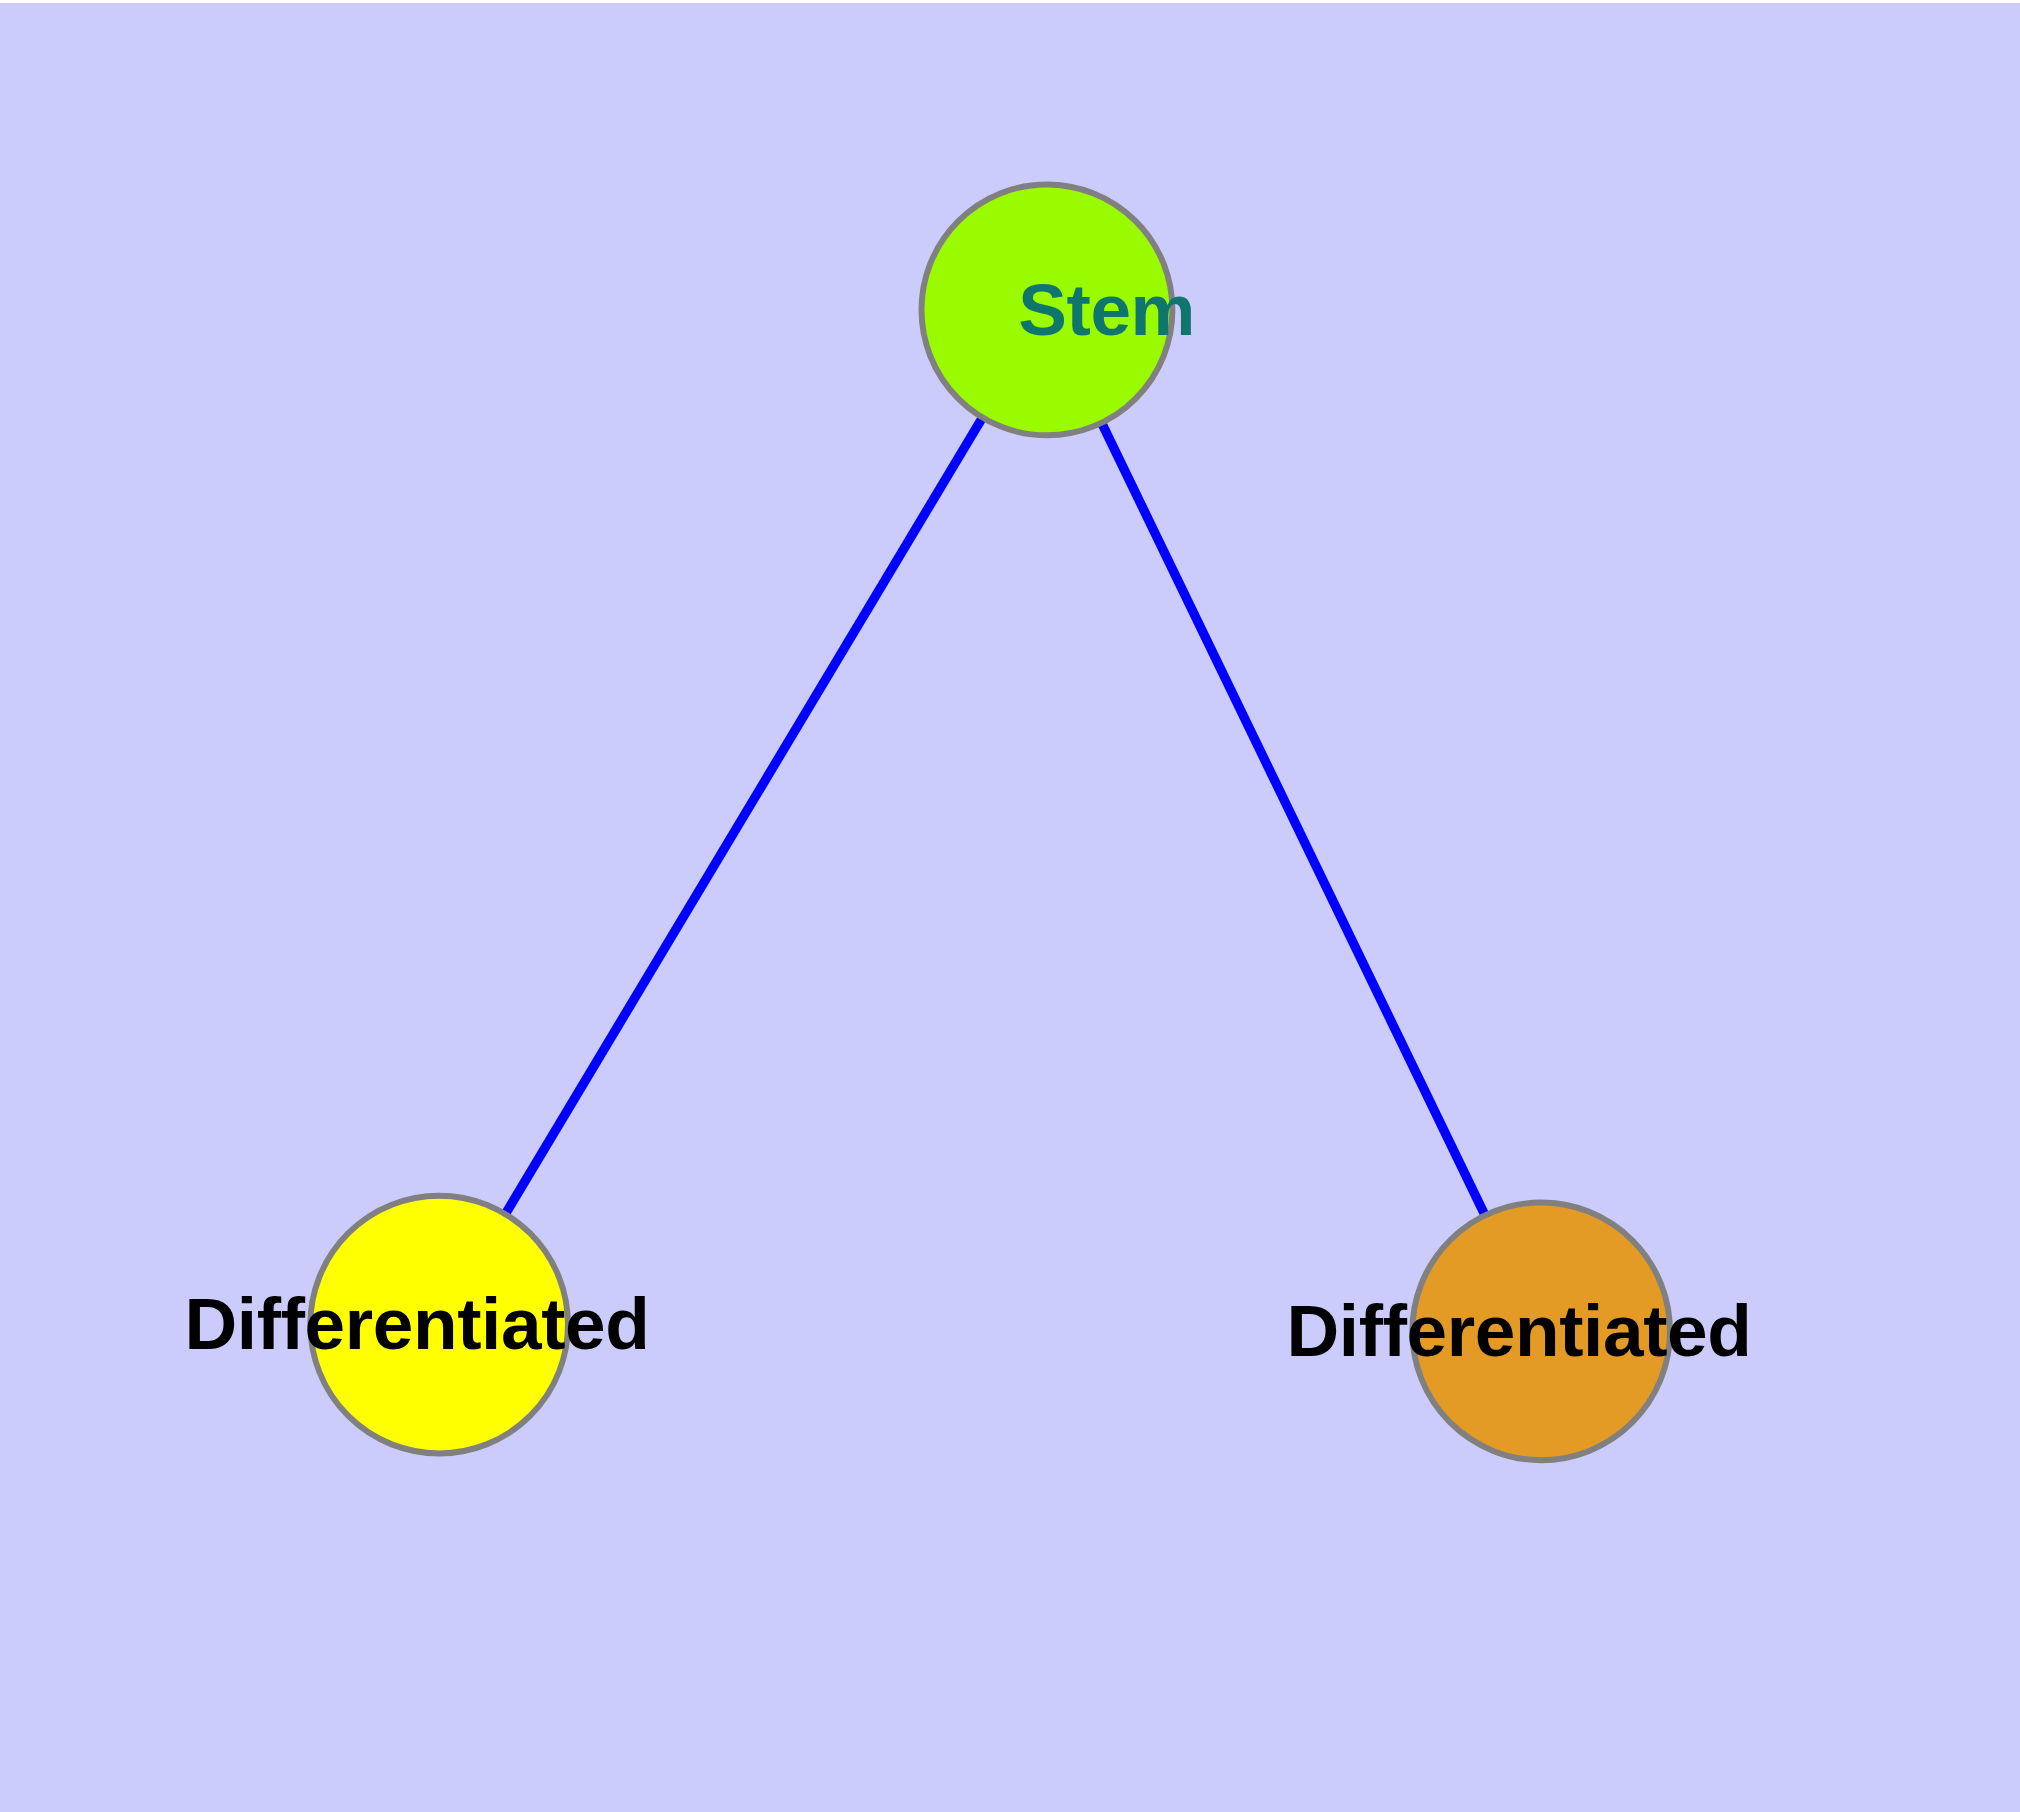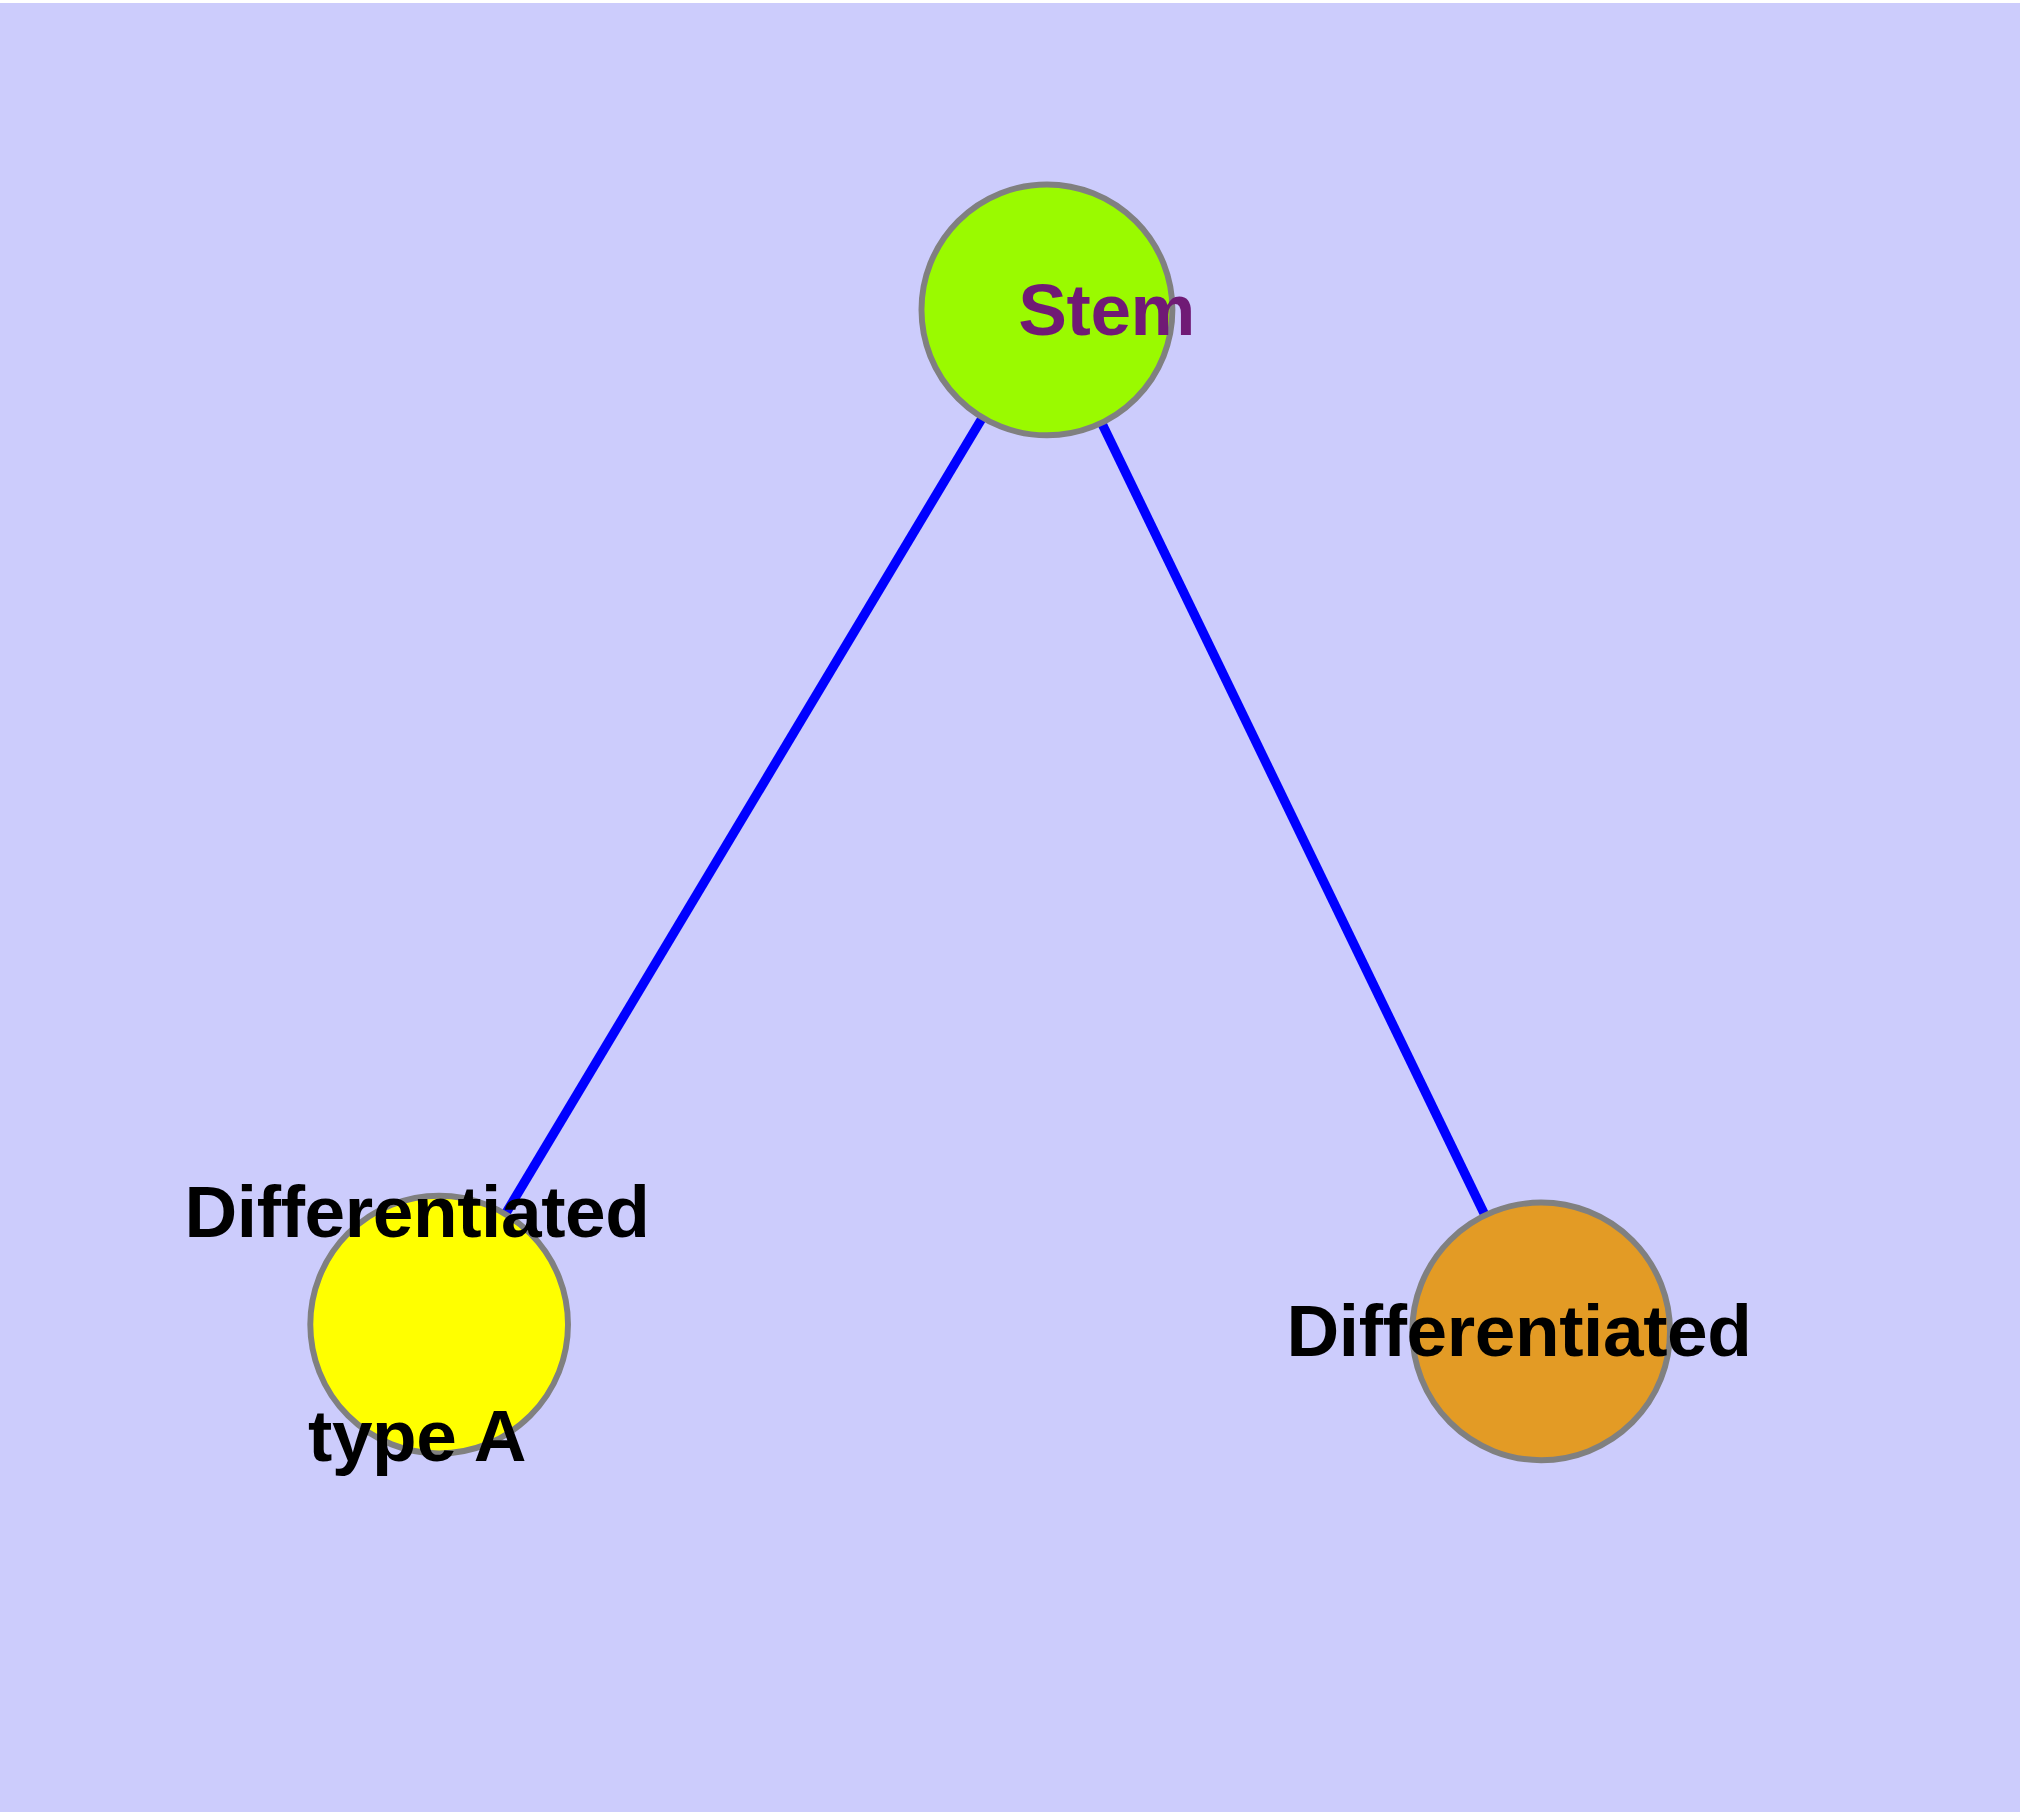--- a/index.html
+++ b/index.html
@@ -58,27 +58,26 @@
         <line x1="1235" y1="362" x2="1818" y2="1567" stroke="#0000ff" stroke-width="11" stroke-linecap="butt"></line>
       </g>
 
       <g>
         <circle cx="1235" cy="362" r="148" fill="#9afa00" stroke="#808080" stroke-width="7"></circle>
         <circle cx="518" cy="1559" r="152" fill="#ffff00" stroke="#808080" stroke-width="7"></circle>
         <circle cx="1818" cy="1567" r="152" fill="#e39b25" stroke="#808080" stroke-width="7"></circle>
       </g>
     </svg>
 
-    <div class="node-label" style="left: 1047px; top: 307px; color: #701a75;">
+    <div class="node-label" style="left: 1047px; top: 307px; color: #0f766e;">
       <span>Stem</span>
     </div>
 
     <div class="node-label" style="left: 417px; top: 1321px; color: rgb(0, 0, 0);">
       <div>Differentiated</div>
-      <div>type A</div>
     </div>
 
     <div class="node-label" style="left: 1519px; top: 1328px; color: rgb(0, 0, 0);">
       <div>Differentiated</div>
     </div>
 
   </div>
 </div>
 
 

